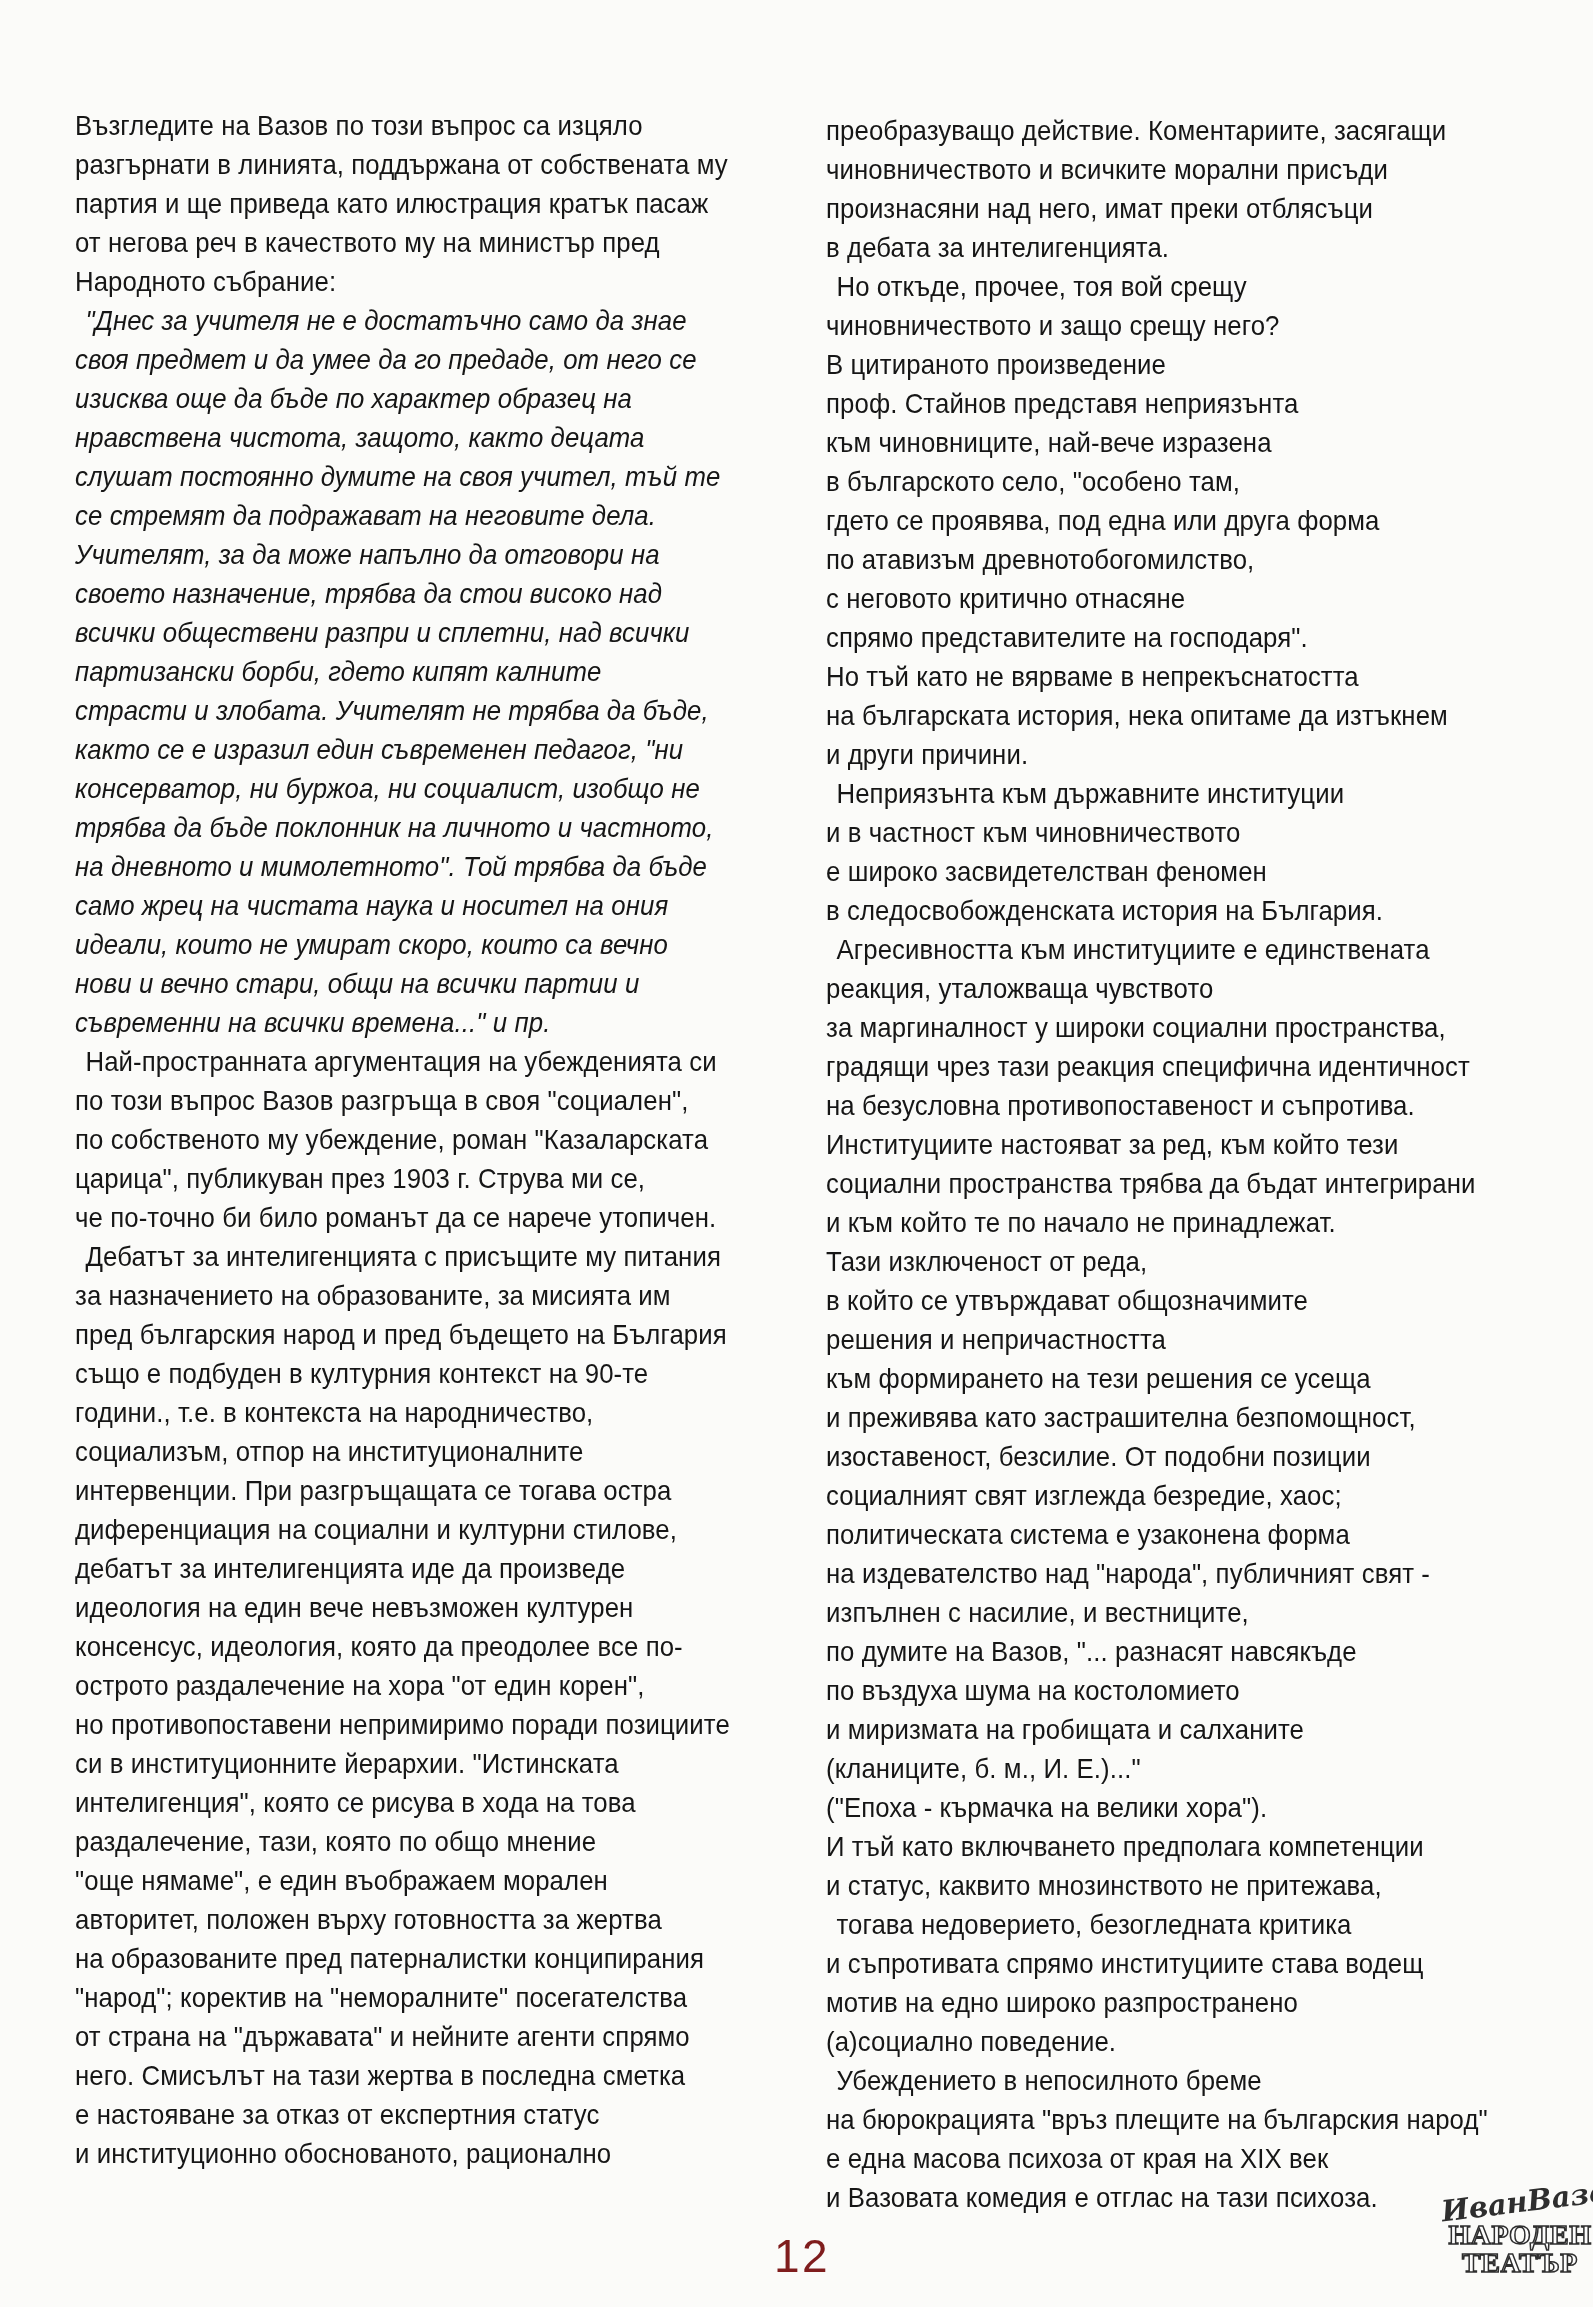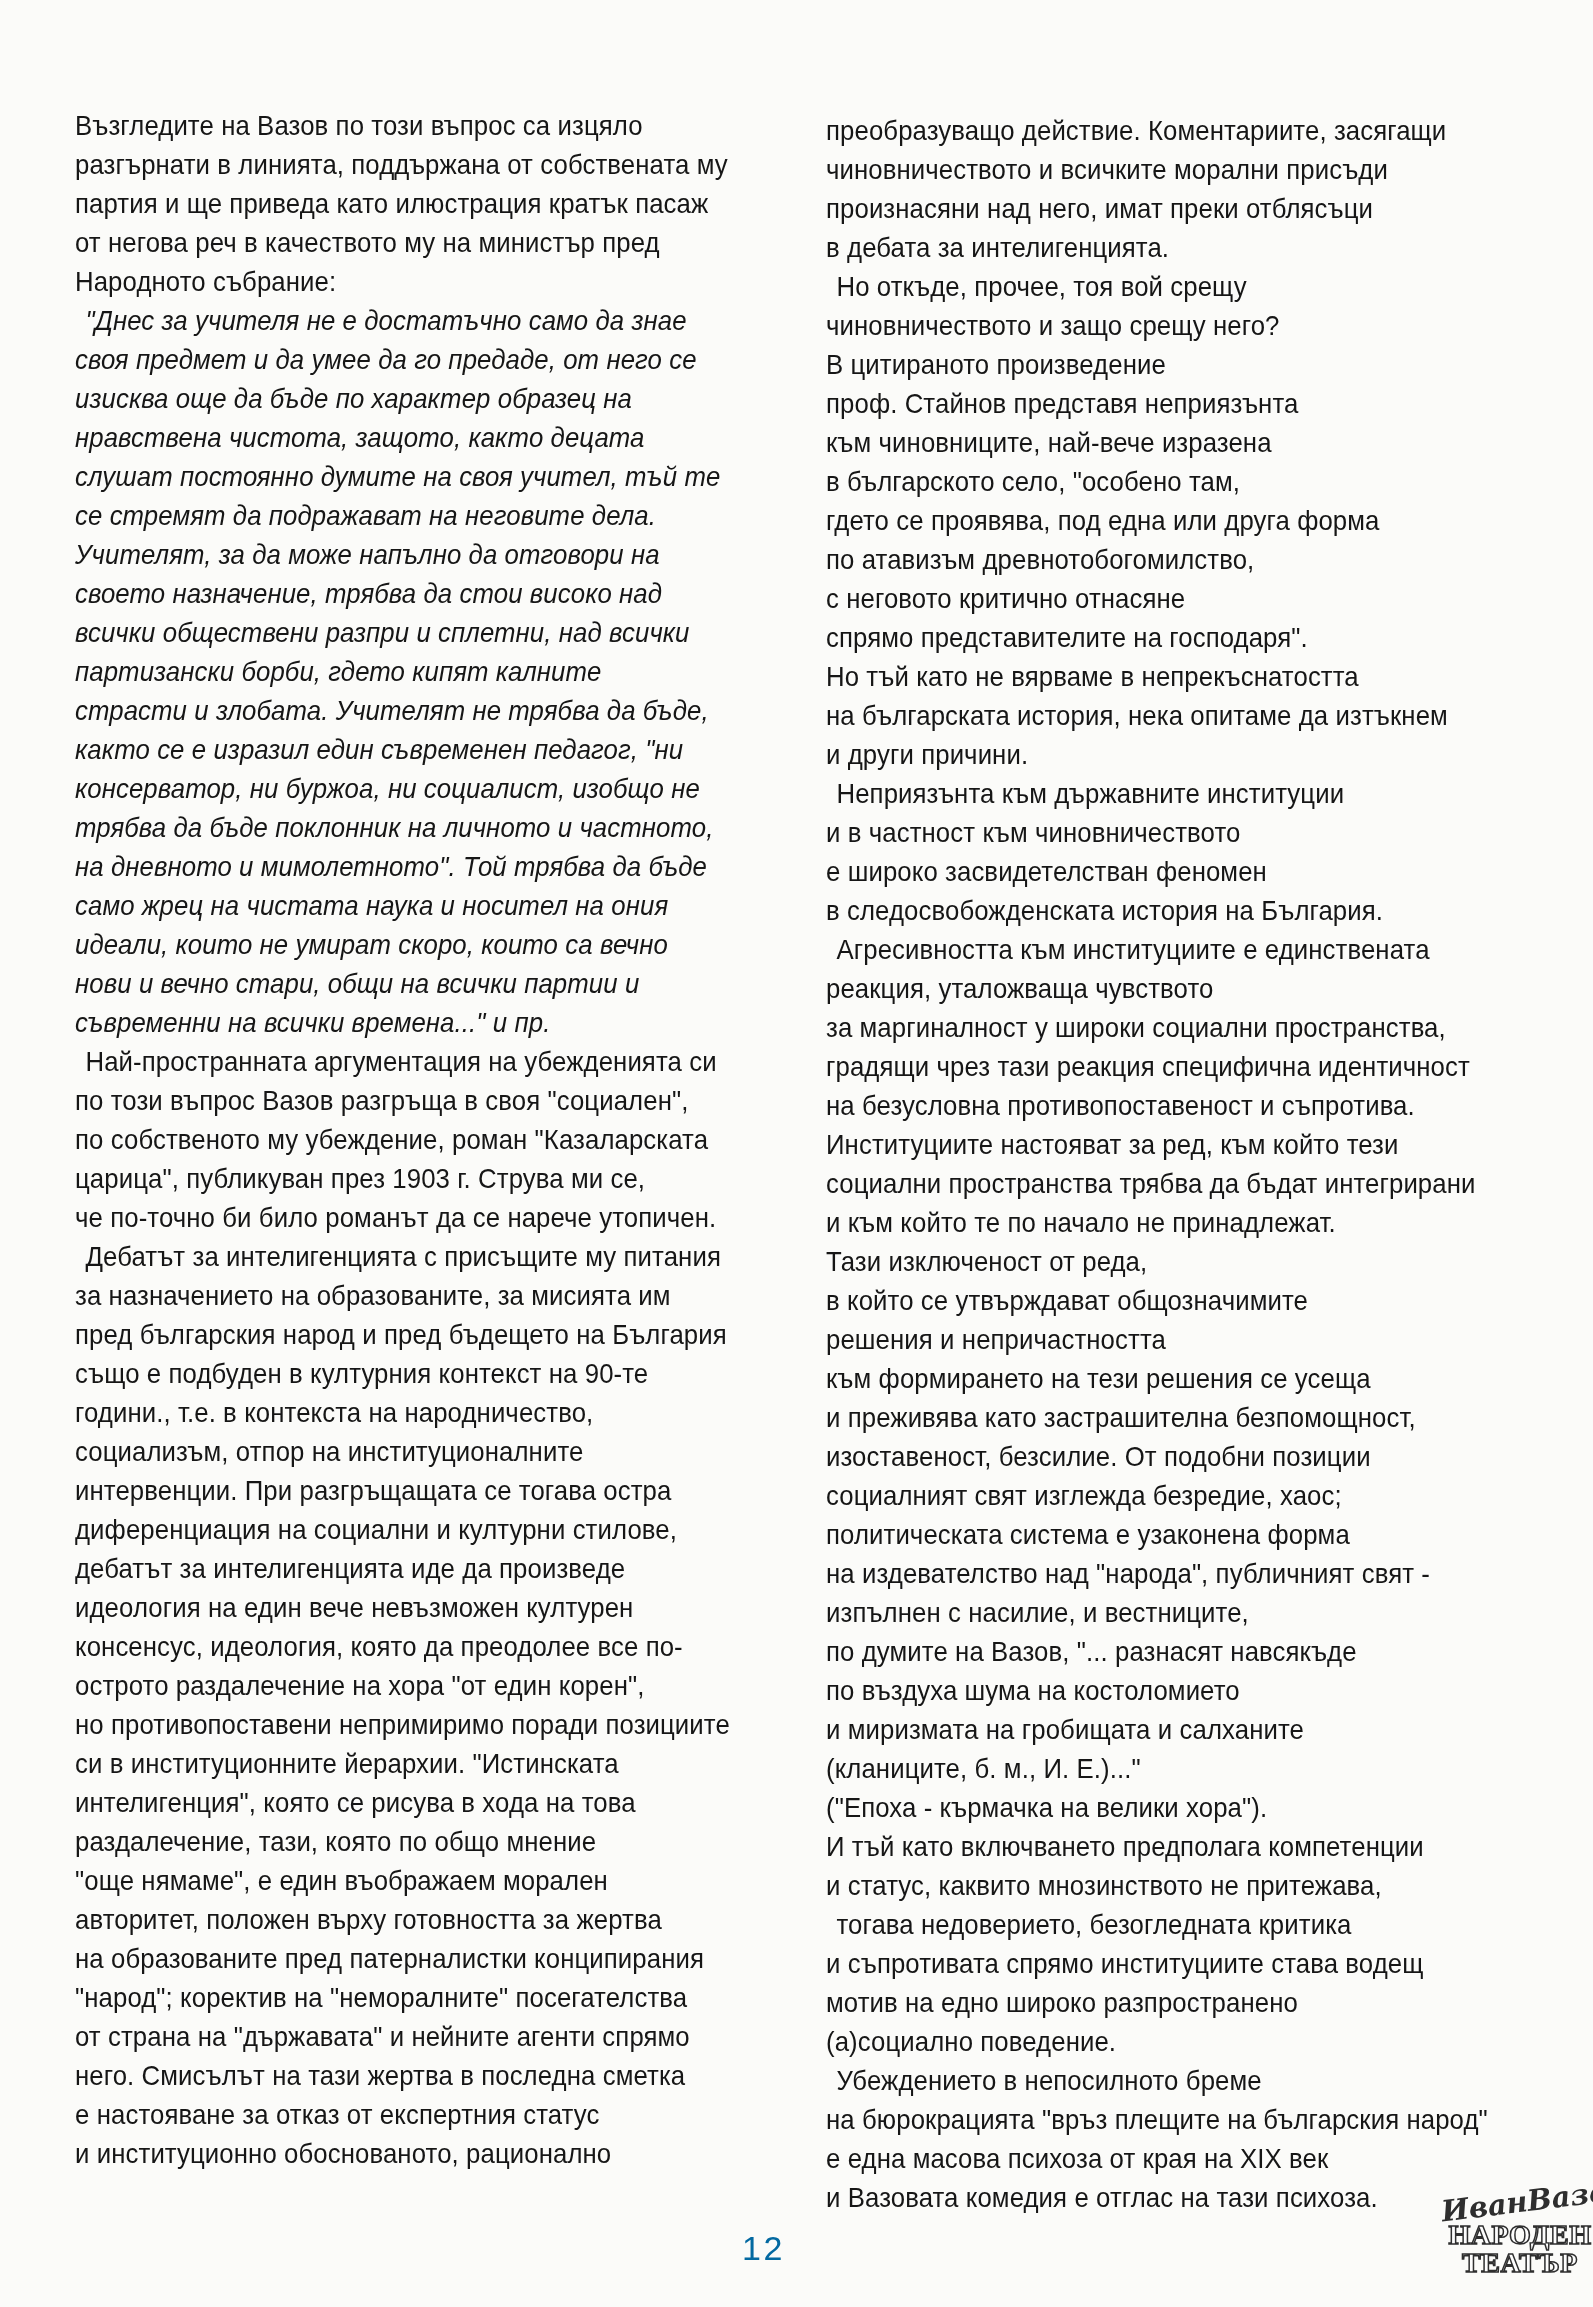--- a/index.html
+++ b/index.html
@@ -21,24 +21,24 @@
   .line {
     font-size:28px;
     line-height:39px;
     white-space:nowrap;
     letter-spacing:0.1px;
   }
   .it  { font-style:italic; }
   .ind { padding-left:11.4px; }
   .page-number {
     position:absolute;
-    left:742px; top:2229px;
-    font-size:34px;
+    left:774px; top:2229px;
+    font-size:46px;
     letter-spacing:2.5px;
-    color:#0369a1;
+    color:#7f1d1d;
   }
   .logo {
     position:absolute;
     left:1441px; top:2183px;
     width:158px;
     text-align:center;
   }
   .logo .sig {
     display:block;
     font-family:"DejaVu Serif", serif;

